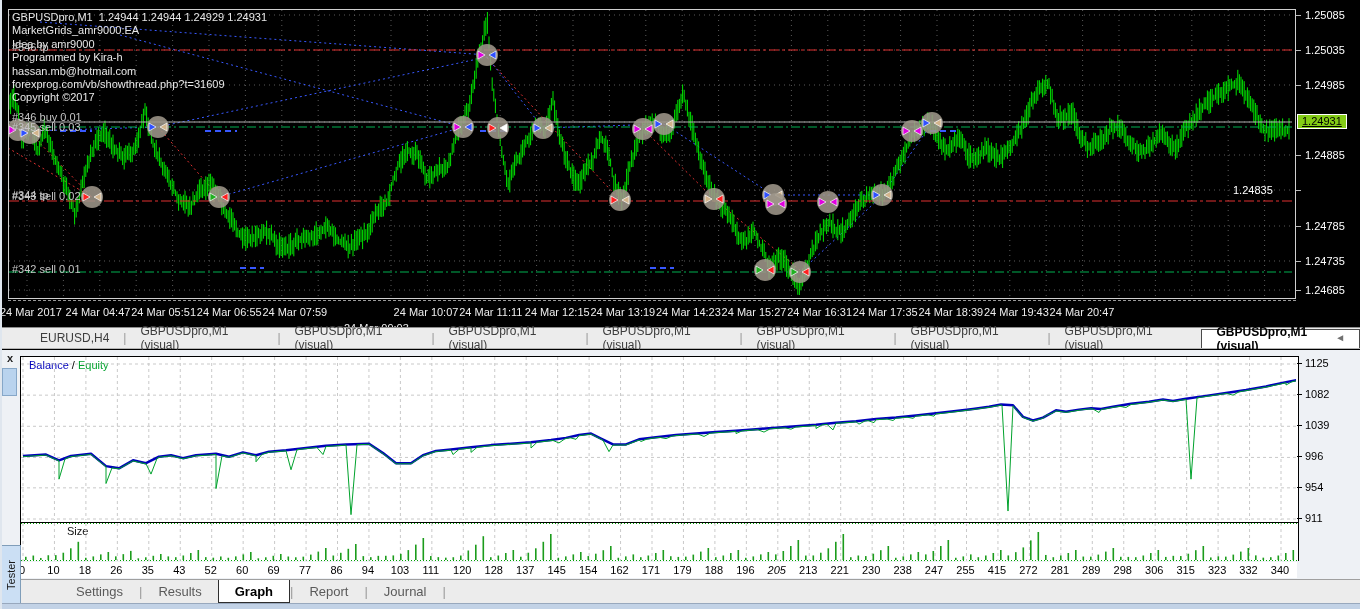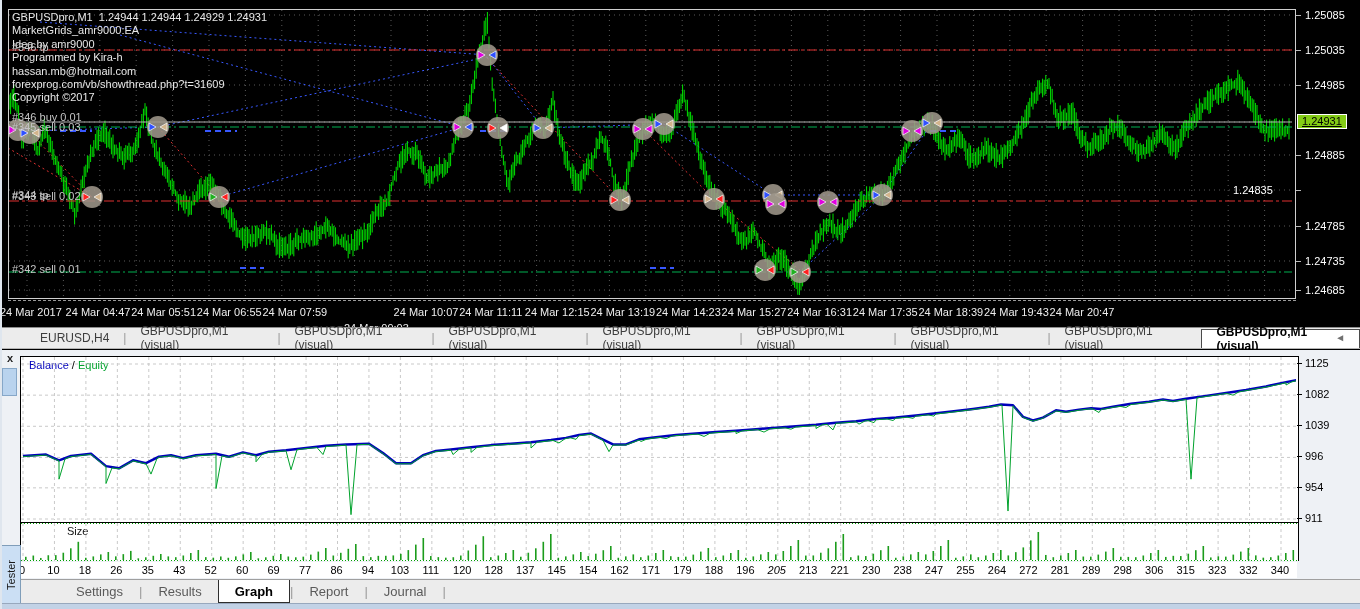--- a/index.html
+++ b/index.html
@@ -1450,21 +1450,21 @@
         <div class="num-label" style="left: 662.45px;">179</div>
         <div class="num-label" style="left: 693.9px;">188</div>
         <div class="num-label" style="left: 725.35px;">196</div>
         <div class="num-label" style="left: 756.8px; font-style: italic;">205</div>
         <div class="num-label" style="left: 788.25px;">213</div>
         <div class="num-label" style="left: 819.7px;">221</div>
         <div class="num-label" style="left: 851.15px;">230</div>
         <div class="num-label" style="left: 882.6px;">238</div>
         <div class="num-label" style="left: 914.05px;">247</div>
         <div class="num-label" style="left: 945.5px;">255</div>
-        <div class="num-label" style="left: 976.95px;">264</div>
+        <div class="num-label" style="left: 976.95px;">415</div>
         <div class="num-label" style="left: 1008.4px;">272</div>
         <div class="num-label" style="left: 1039.85px;">281</div>
         <div class="num-label" style="left: 1071.3px;">289</div>
         <div class="num-label" style="left: 1102.75px;">298</div>
         <div class="num-label" style="left: 1134.2px;">306</div>
         <div class="num-label" style="left: 1165.65px;">315</div>
         <div class="num-label" style="left: 1197.1px;">323</div>
         <div class="num-label" style="left: 1228.55px;">332</div>
         <div class="num-label" style="left: 1260px;">340</div>
       </div>

